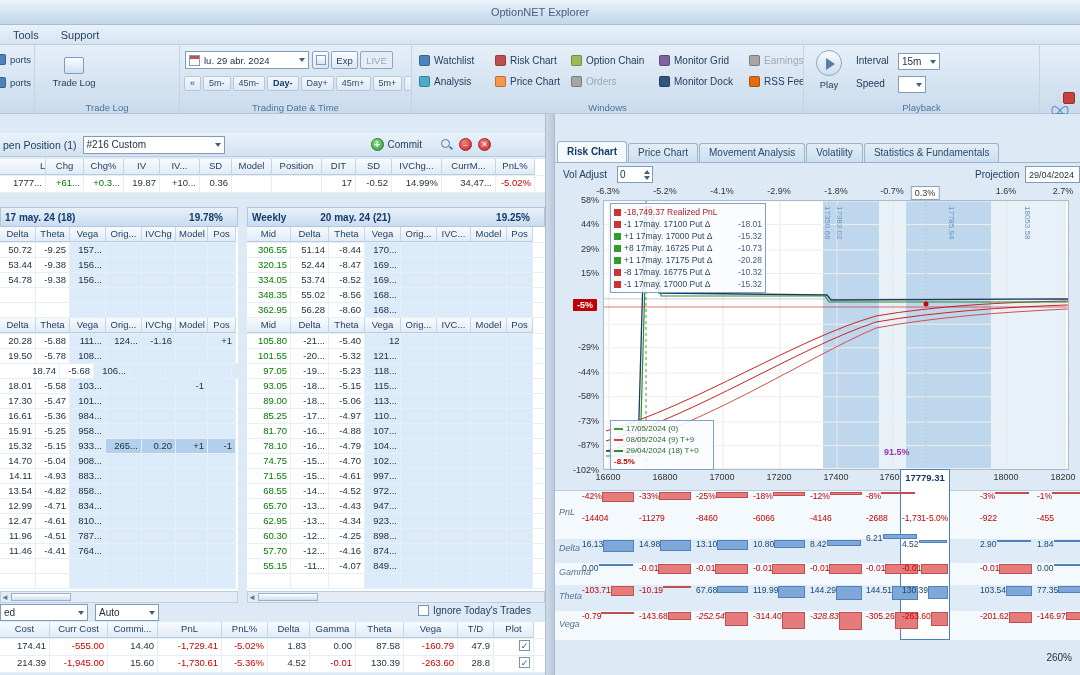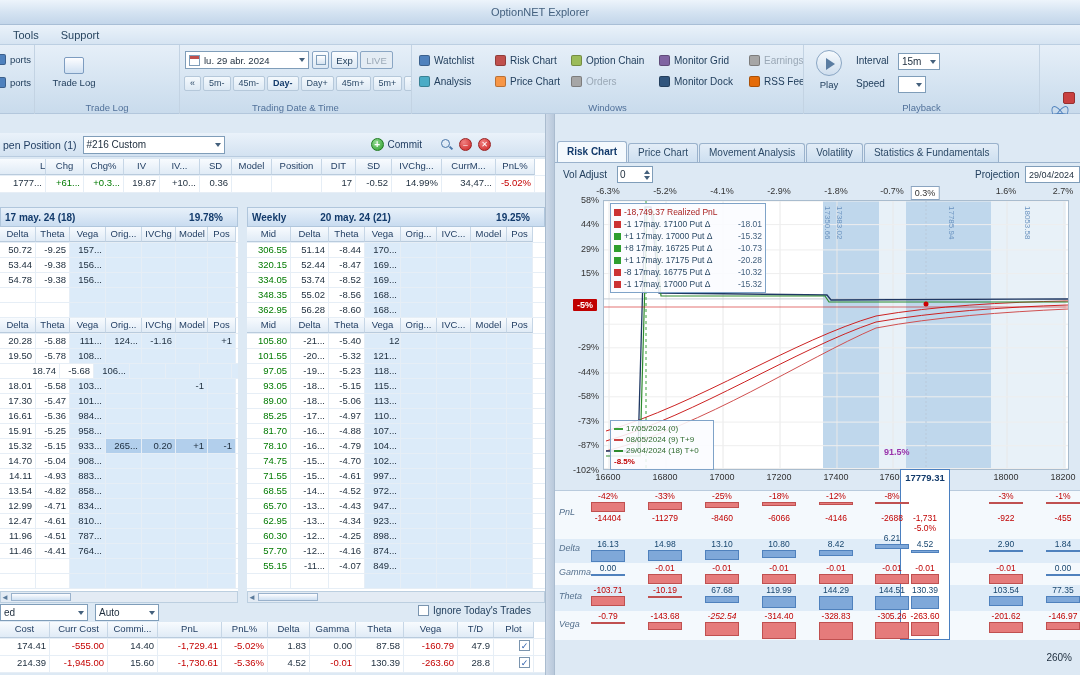--- a/index.html
+++ b/index.html
@@ -79,21 +79,21 @@
 .legline{display:flex;align-items:center;gap:3px;line-height:12px;white-space:nowrap}
 .sq{width:7px;height:7px;flex:0 0 auto}
 #annot{position:absolute;left:55px;top:306px;width:104px;background:rgba(250,252,255,.88);border:1px solid #7fa3c8;z-index:5;padding:2px 3px;font-size:8px}
 .anline{display:flex;align-items:center;gap:3px;line-height:11px;white-space:nowrap;color:#2d6a2d}
 .answ{width:9px;height:2px;flex:0 0 auto}
 #probAbove{position:absolute;left:329px;top:333px;color:#9933aa;font-size:9px;font-weight:bold;z-index:5}
 #curbox{position:absolute;left:345px;top:355px;width:50px;height:171px;background:#fff;border:1px solid #4a7fc0;z-index:5}
 #curprice{text-align:center;font-weight:bold;font-size:9.5px;color:#123a6b;line-height:15px}
 #greeks{position:absolute;left:0;top:376px;width:525px;height:150px;background:#f4f9fd;border-top:1px solid #b9cbdd}
 .gstripe{position:absolute;left:0;width:525px;background:#dfecf8;z-index:1}
-.gcell{position:absolute;display:flex;flex-direction:column;align-items:center;z-index:6}
+.gcell{position:absolute;display:flex;align-items:flex-start;z-index:6}
 .gnum{font-size:8.5px;line-height:10px;white-space:nowrap}
 .gbar{width:34px;margin-top:1px}
 .glab{position:absolute;font-size:9px;font-style:italic;color:#55718e;z-index:6;left:4px}
 #zoomlab{position:absolute;left:455px;top:538px;width:62px;text-align:right;font-size:10px;color:#1c2c3c}
 .ctl-label{position:absolute;font-size:10px;color:#23405e}
 .flexrow{display:flex;align-items:center;gap:4px}
 </style>
 </head>
 <body>
 
@@ -1128,21 +1128,21 @@
           <div class="gbar" style="height: 8px; width: 34px; background: rgb(229, 123, 123); border: 1px solid rgb(192, 80, 80);"></div>
         </div>
         <div class="gcell" style="left: 141px; top: 120px; width: 52px; height: 30px;">
           <div class="gnum" style="color: rgb(192, 0, 0); font-style: italic;">-252.54</div>
           <div class="gbar" style="height: 14px; width: 34px; background: rgb(229, 123, 123); border: 1px solid rgb(192, 80, 80);"></div>
         </div>
         <div class="gcell" style="left: 198px; top: 120px; width: 52px; height: 30px;">
           <div class="gnum" style="color: rgb(192, 0, 0);">-314.40</div>
           <div class="gbar" style="height: 17px; width: 34px; background: rgb(229, 123, 123); border: 1px solid rgb(192, 80, 80);"></div>
         </div>
-        <div class="gcell" style="left: 255px; top: 120px; width: 52px; height: 30px;">
+        <div class="gcell" style="left: 255px; top: 120px; width: 52px; height: 30px; font-style: italic;">
           <div class="gnum" style="color: rgb(192, 0, 0);">-328.83</div>
           <div class="gbar" style="height: 18px; width: 34px; background: rgb(229, 123, 123); border: 1px solid rgb(192, 80, 80);"></div>
         </div>
         <div class="gcell" style="left: 311px; top: 120px; width: 52px; height: 30px;">
           <div class="gnum" style="color: rgb(192, 0, 0);">-305.26</div>
           <div class="gbar" style="height: 17px; width: 34px; background: rgb(229, 123, 123); border: 1px solid rgb(192, 80, 80);"></div>
         </div>
         <div class="gcell" style="left: 347px; top: 120px; width: 46px; height: 30px;">
           <div class="gnum" style="color: rgb(192, 0, 0);">-263.60</div>
           <div class="gbar" style="height: 14px; width: 28px; background: rgb(229, 123, 123); border: 1px solid rgb(192, 80, 80);"></div>

